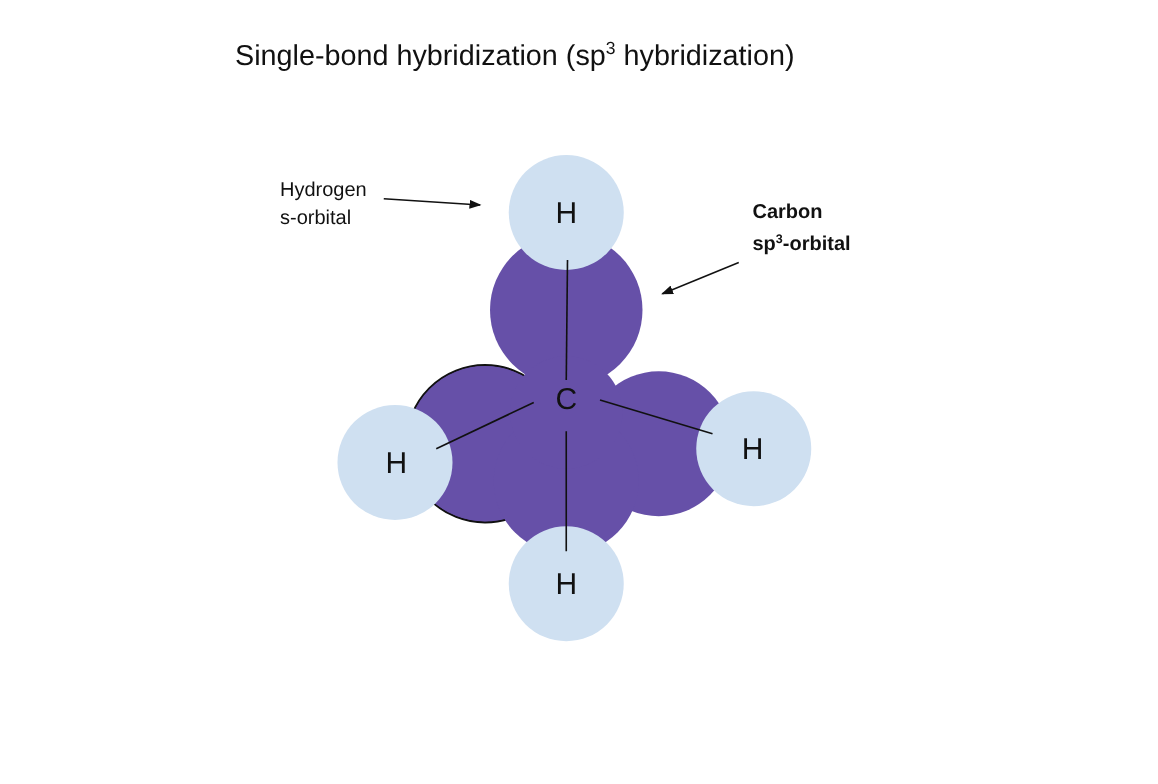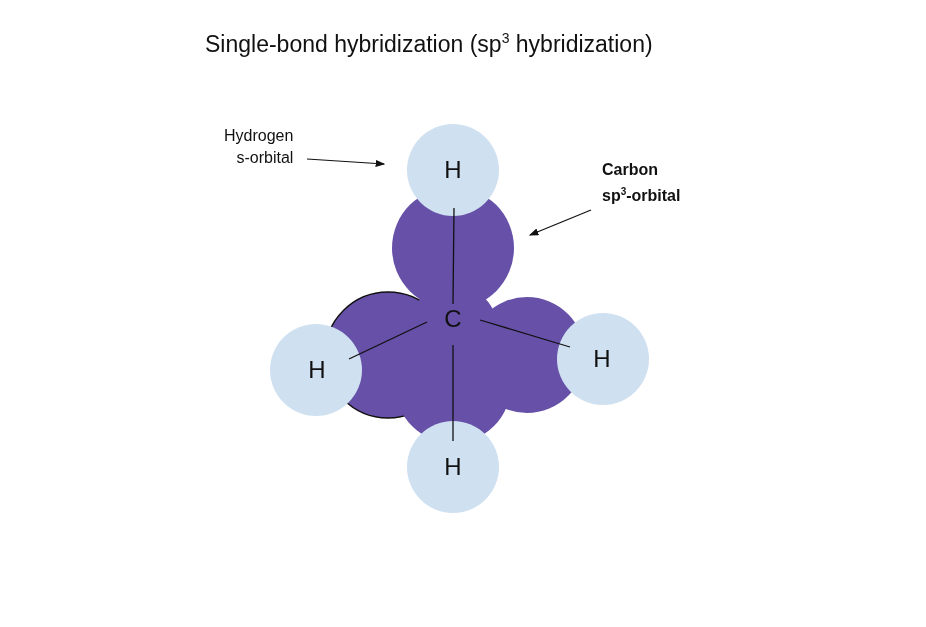--- a/index.html
+++ b/index.html
@@ -1,30 +1,30 @@
 <!DOCTYPE html>
 <html><head>
   <meta charset="utf-8">
   <style>
     html, body { margin: 0; padding: 0; background: #ffffff; }
     body { width: 926px; height: 627px; position: relative; overflow: hidden;
            font-family: "Liberation Sans", sans-serif; color: #111; }
-    .title { position: absolute; left: 205px; top: 30px; font-size: 23px; white-space: nowrap; }
+    .title { position: absolute; left: 188px; top: 30px; font-size: 23px; white-space: nowrap; }
     .title sup { font-size: 14px; vertical-align: 9px; }
     .label { position: absolute; font-size: 16px; line-height: 22px; white-space: nowrap; }
     .label sup { font-size: 10px; vertical-align: 6px; }
     svg.diagram { position: absolute; left: 0; top: 0; }
     .atom-text { font-family: "Liberation Sans", sans-serif; font-size: 24px; fill: #111; }
   </style>
 </head>
 <body>
 
 <div class="title"><span>Single-bond hybridization (sp</span><sup>3</sup><span> hybridization)</span></div>
 
-<div class="label" style="left:224px; top:125px;text-align:right;">
+<div class="label" style="left:224px; top:142px;">
   <div>Hydrogen</div>
   <div>s-orbital</div>
 </div>
 
 <div class="label" style="left:602px; top:159px;font-weight:bold;">
   <div>Carbon</div>
   <div><span>sp</span><sup>3</sup><span>-orbital</span></div>
 </div>
 
 <svg class="diagram" width="926" height="627" viewBox="0 0 926 627">

